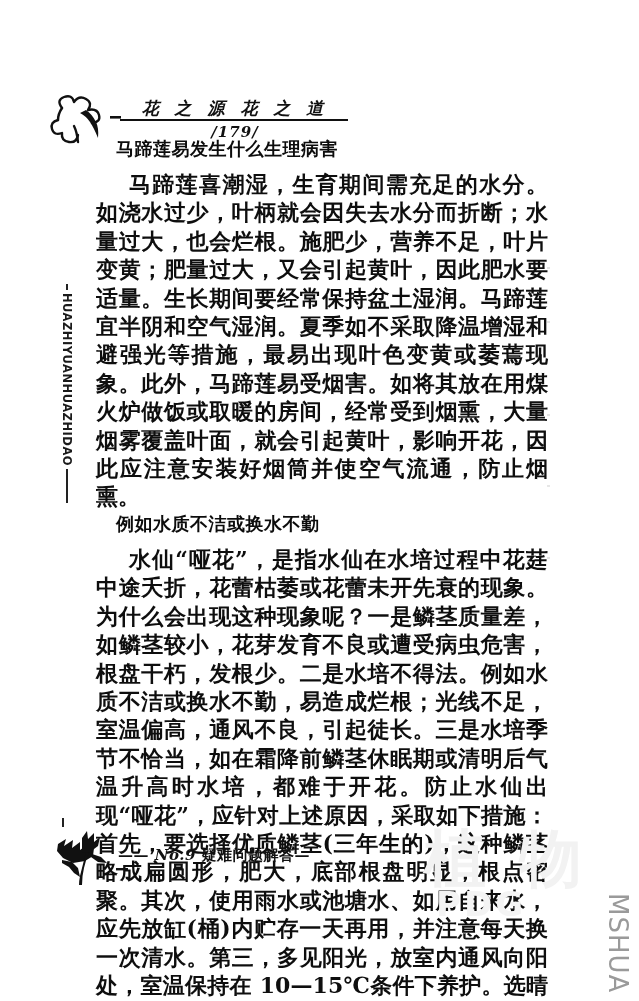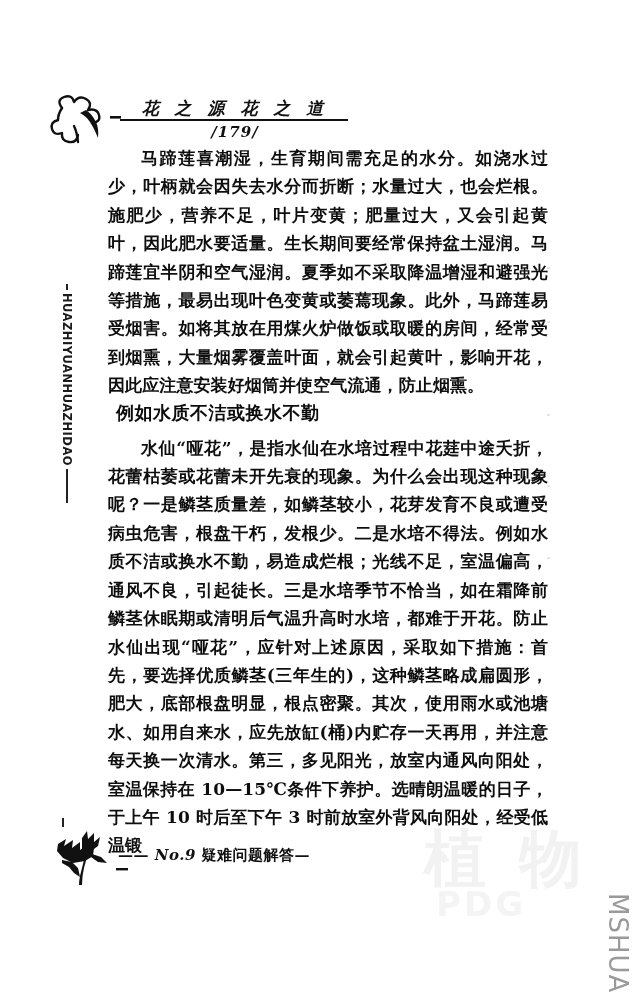--- a/index.html
+++ b/index.html
@@ -115,23 +115,23 @@
     font-size: 18px;
     font-weight: 700;
     letter-spacing: 0.5px;
     color: #0c0c0c;
     line-height: 26px;
   }
   .section-1-heading { padding-left: 20px; }
   .section-2-heading { padding-left: 20px; margin-top: 22px; }
 
   p.body-text {
-    margin: 8px 0 0 12px;
+    margin: 8px 0 0 0;
     font-family: "DejaVu Serif", "Liberation Serif", serif;
-    font-size: 17px;
+    font-size: 22px;
     font-weight: 700;
     line-height: 28.4px;
     color: #0e0e0e;
     text-align: justify;
     text-align-last: left;
     text-indent: 33px;
     letter-spacing: 0.1px;
     word-break: break-all;
   }
 
@@ -260,20 +260,21 @@
   </div>
 
   <div class="side-vert">
     <div class="tick-top"></div>
     <div class="side-vert-text">HUAZHIYUANHUAZHIDAO</div>
     <div class="tick-bot"></div>
   </div>
 
   <div class="content">
 
+    <h2 class="section-heading section-1-heading">马蹄莲易发生什么生理病害</h2>
     <p class="body-text">马蹄莲喜潮湿，生育期间需充足的水分。如浇水过少，叶柄就会因失去水分而折断；水量过大，也会烂根。施肥少，营养不足，叶片变黄；肥量过大，又会引起黄叶，因此肥水要适量。生长期间要经常保持盆土湿润。马蹄莲宜半阴和空气湿润。夏季如不采取降温增湿和避强光等措施，最易出现叶色变黄或萎蔫现象。此外，马蹄莲易受烟害。如将其放在用煤火炉做饭或取暖的房间，经常受到烟熏，大量烟雾覆盖叶面，就会引起黄叶，影响开花，因此应注意安装好烟筒并使空气流通，防止烟熏。</p>
 
     <h2 class="section-heading section-2-heading">例如水质不洁或换水不勤</h2>
     <p class="body-text">水仙“哑花”，是指水仙在水培过程中花莛中途夭折，花蕾枯萎或花蕾未开先衰的现象。为什么会出现这种现象呢？一是鳞茎质量差，如鳞茎较小，花芽发育不良或遭受病虫危害，根盘干朽，发根少。二是水培不得法。例如水质不洁或换水不勤，易造成烂根；光线不足，室温偏高，通风不良，引起徒长。三是水培季节不恰当，如在霜降前鳞茎休眠期或清明后气温升高时水培，都难于开花。防止水仙出现“哑花”，应针对上述原因，采取如下措施：首先，要选择优质鳞茎(三年生的)，这种鳞茎略成扁圆形，肥大，底部根盘明显，根点密聚。其次，使用雨水或池塘水、如用自来水，应先放缸(桶)内贮存一天再用，并注意每天换一次清水。第三，多见阳光，放室内通风向阳处，室温保持在 10—15℃条件下养护。选晴朗温暖的日子，于上午 10 时后至下午 3 时前放室外背风向阳处，经受低温锻</p>
   </div>
 
   <div class="gutter-speckle"></div>
 
   <div class="watermark-cn">植 物</div>
   <div class="watermark-pdg">PDG</div>

